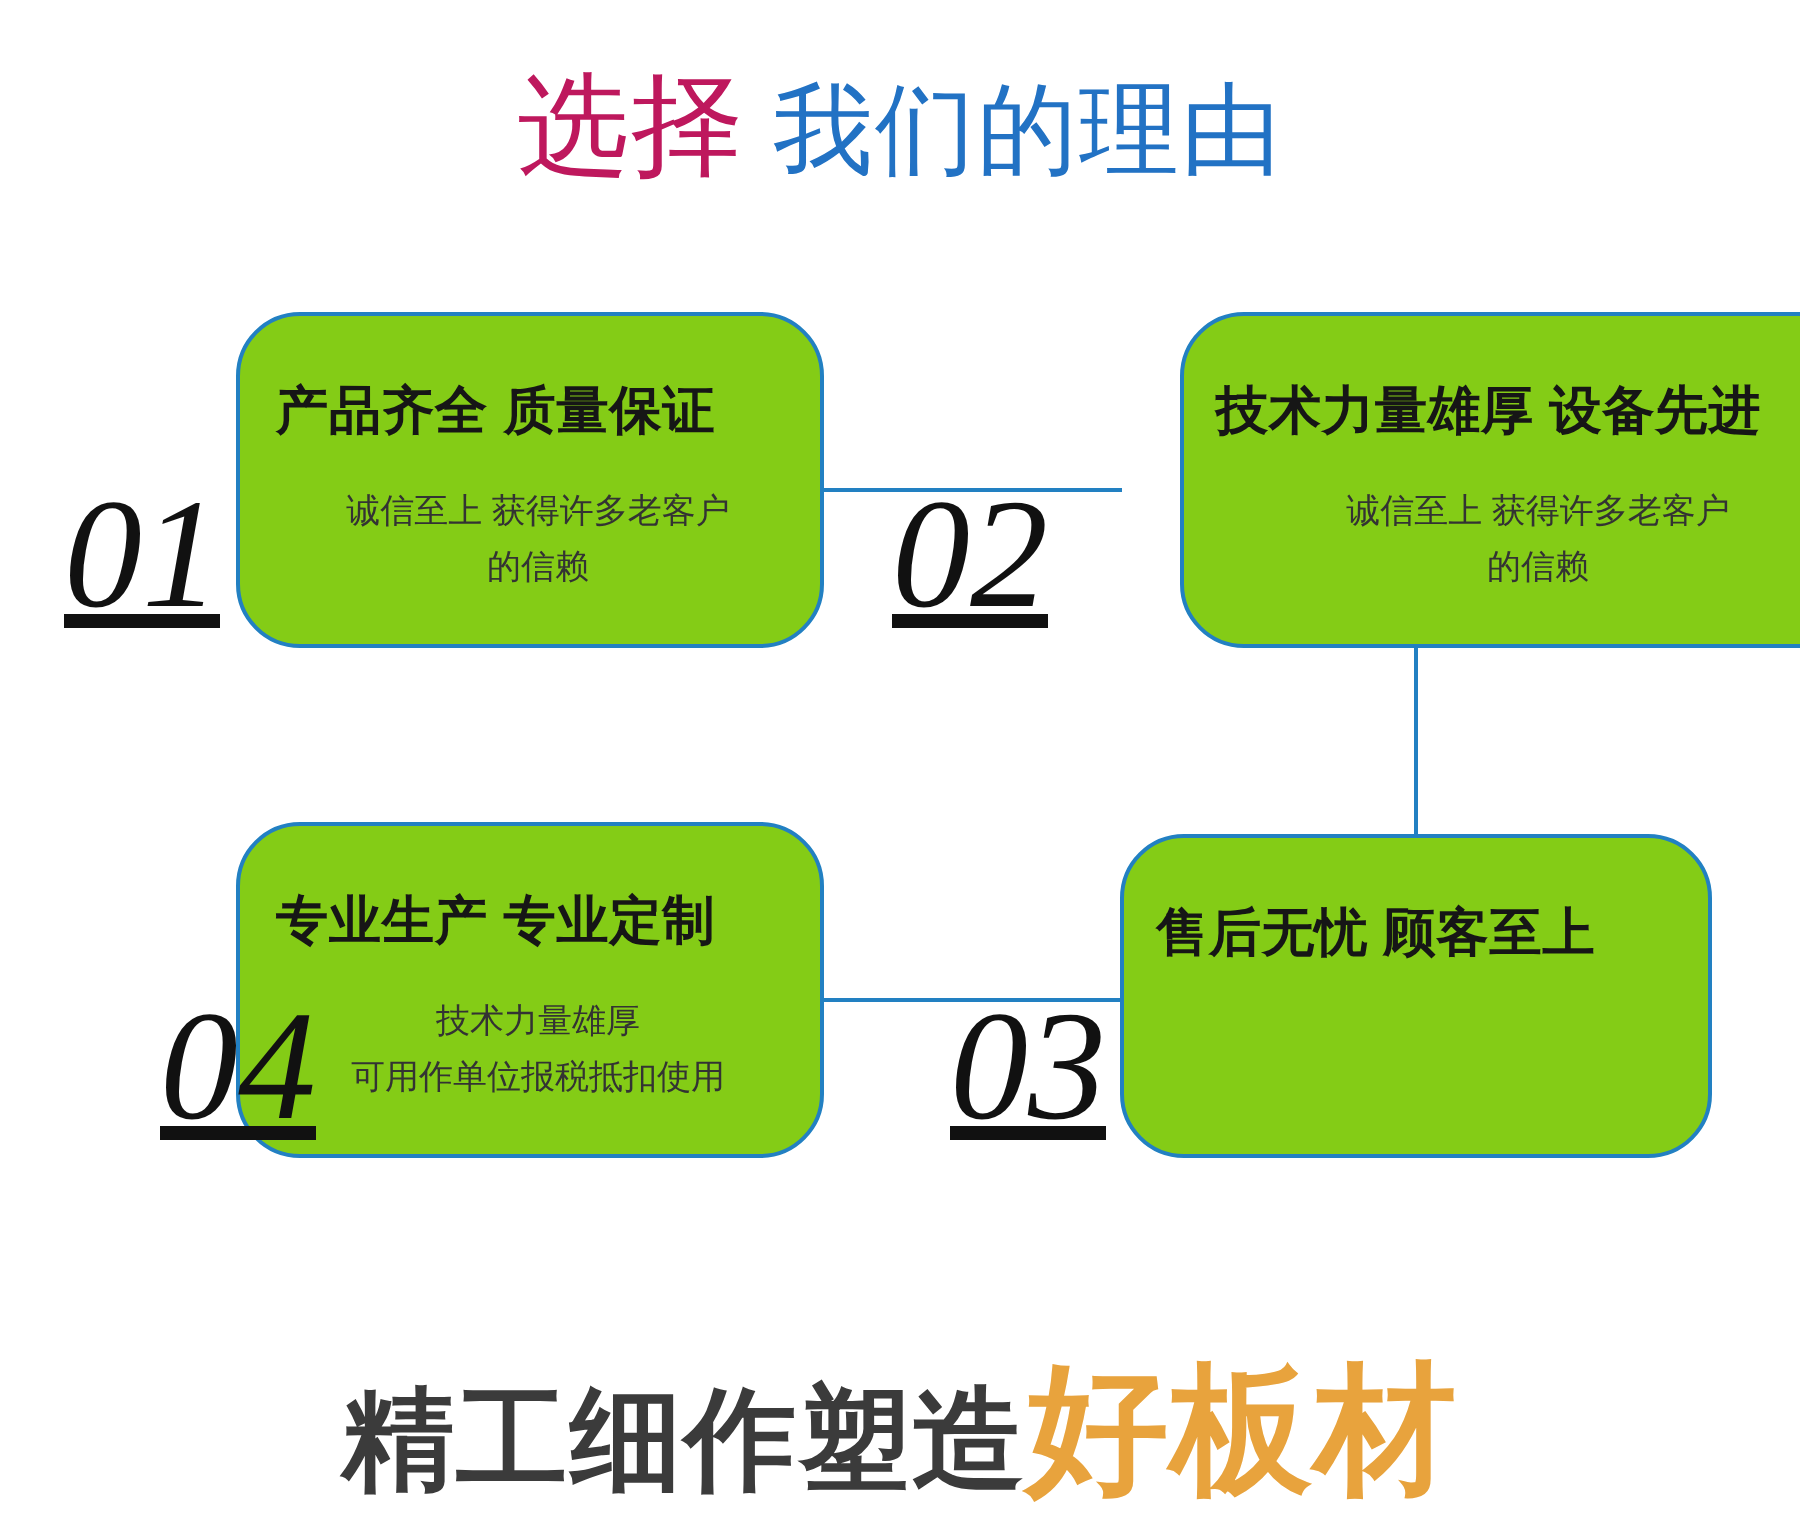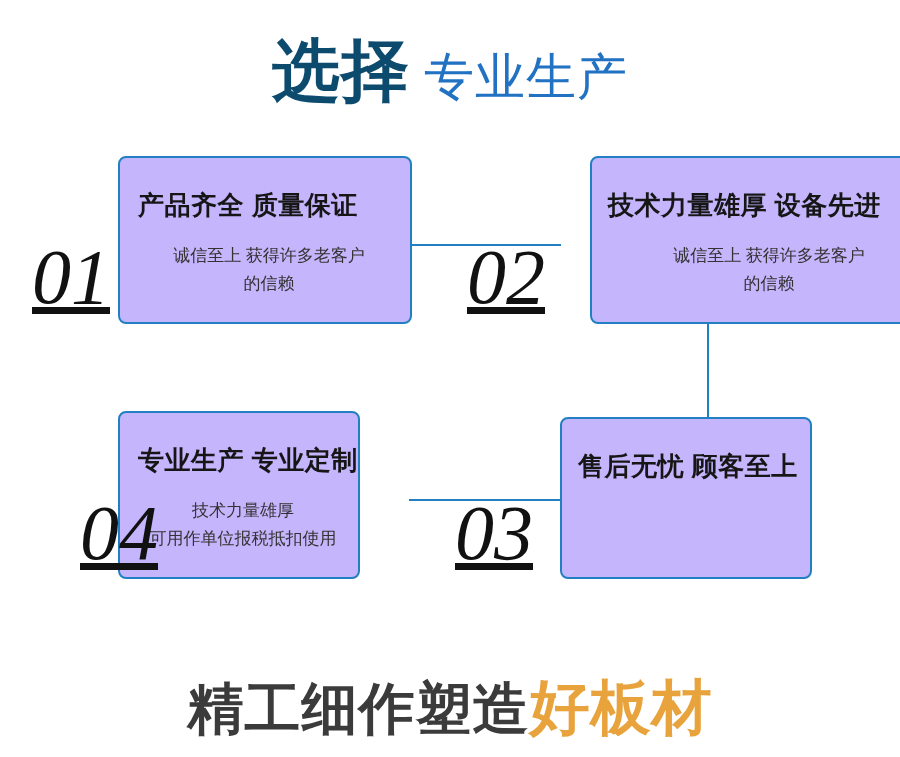--- a/index.html
+++ b/index.html
@@ -18,23 +18,23 @@
   
   .header {
     position: absolute;
     left: 0;
     top: 26px;
     width: 900px;
     text-align: center;
     white-space: nowrap;
   }
   .header-main {
-    font-size: 68px;
-    font-weight: bold;
-    color: #0c4a6e;
+    font-size: 56px;
+    font-weight: normal;
+    color: #be185d;
     letter-spacing: 1px;
     vertical-align: baseline;
   }
   .header-sub {
     font-size: 50px;
     font-weight: normal;
     color: #2272c4;
     vertical-align: baseline;
     margin-left: 14px;
     letter-spacing: 1px;
@@ -46,28 +46,28 @@
     background: #2280c2;
   }
   .conn-h1 { left: 409px; top: 244px; width: 152px; height: 2px; }
   .conn-v  { left: 707px; top: 321px; width: 2px;  height: 98px; }
   .conn-h2 { left: 409px; top: 499px; width: 152px; height: 2px; }
 
   
   .card {
     position: absolute;
     box-sizing: border-box;
-    background: #c4b5fd;
+    background: #84cc16;
     border: 2.5px solid #2280c2;
-    border-radius: 8px;
+    border-radius: 32px;
   }
   .card-01 { left: 118px; top: 156px; width: 294px; height: 168px; }
   .card-02 { left: 590px; top: 156px; width: 352px; height: 168px; }
-  .card-04 { left: 118px; top: 411px; width: 242px; height: 168px; }
-  .card-03 { left: 560px; top: 417px; width: 252px; height: 162px; }
+  .card-04 { left: 118px; top: 411px; width: 294px; height: 168px; }
+  .card-03 { left: 560px; top: 417px; width: 296px; height: 162px; }
 
   .card-title {
     position: absolute;
     left: 18px;
     top: 30px;
     font-size: 26px;
     font-weight: bold;
     color: #161616;
     letter-spacing: 0.5px;
     white-space: nowrap;
@@ -94,54 +94,54 @@
     position: absolute;
     font-family: "Liberation Serif", "DejaVu Serif", serif;
     font-style: italic;
     font-size: 78px;
     line-height: 1;
     color: #111111;
     white-space: nowrap;
     text-decoration: underline;
   }
   .num-01 { left: 32px;  top: 238px; }
-  .num-02 { left: 467px; top: 238px; }
+  .num-02 { left: 446px; top: 238px; }
   .num-04 { left: 32px;  top: 494px; margin-left: 48px; }
-  .num-03 { left: 455px; top: 494px; text-align: center; }
+  .num-03 { left: 475px; top: 494px; text-align: center; }
 
   
   .footer {
     position: absolute;
     left: 0;
     top: 668px;
     width: 900px;
     text-align: center;
     white-space: nowrap;
   }
   .footer-dark {
     font-size: 56px;
     font-weight: bold;
     color: #3b3b3b;
     letter-spacing: 1px;
     vertical-align: baseline;
     margin-top: 48px;
   }
   .footer-accent {
-    font-size: 60px;
+    font-size: 71px;
     font-weight: bold;
     color: #e8a33d;
     letter-spacing: 1px;
     vertical-align: baseline;
   }
 </style>
 </head>
 <body>
 
 <div class="header">
-  <span class="header-main">选择</span><span class="header-sub">专业生产</span>
+  <span class="header-main">选择</span><span class="header-sub">我们的理由</span>
 </div>
 
 <div class="connector conn-h1"></div>
 <div class="connector conn-v"></div>
 <div class="connector conn-h2"></div>
 
 <div class="card card-01">
   <div class="card-title">产品齐全 质量保证</div>
   <div class="card-body">诚信至上 获得许多老客户
 的信赖</div>

